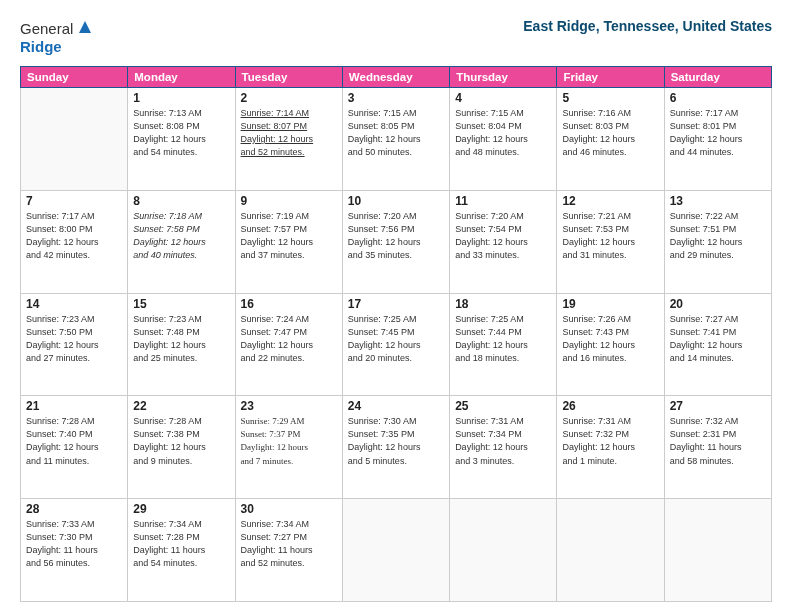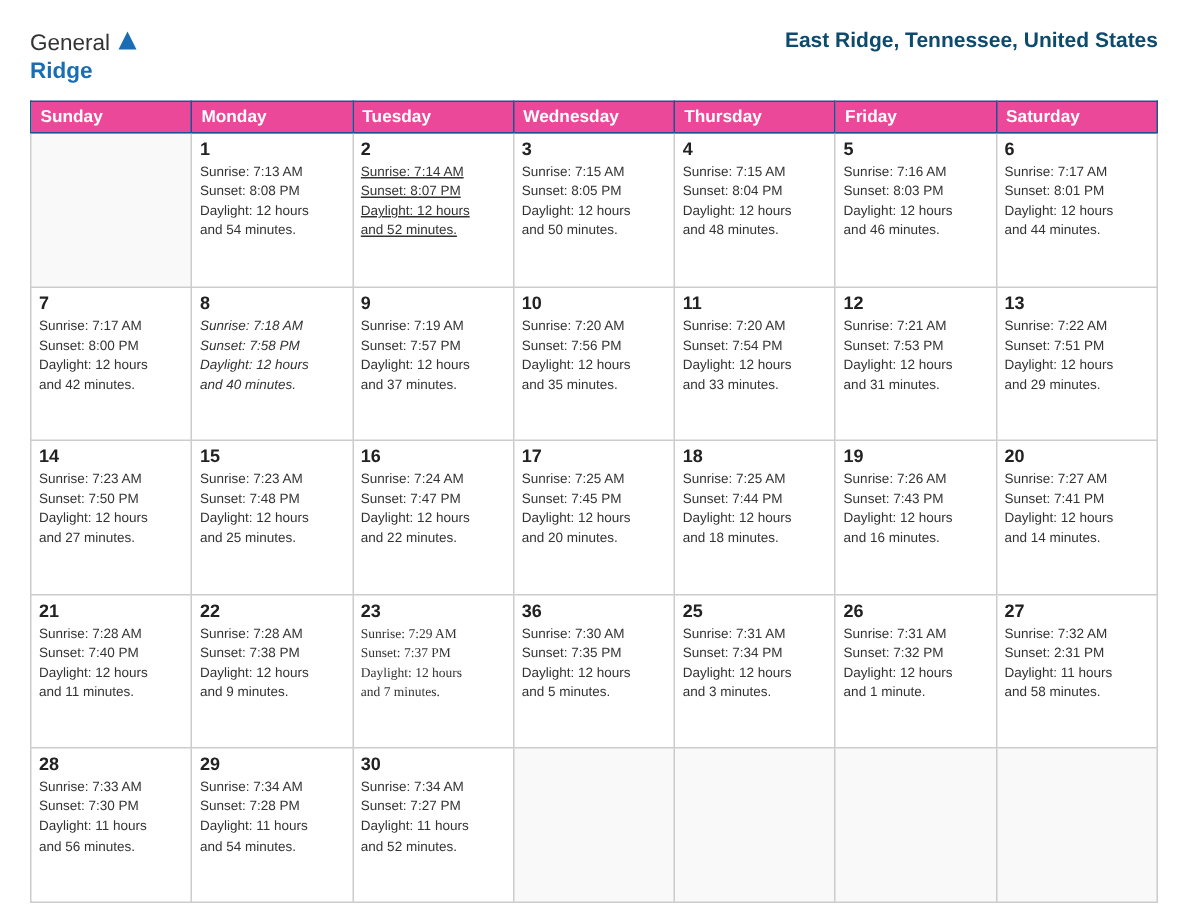--- a/index.html
+++ b/index.html
@@ -285,21 +285,21 @@
 and 9 minutes.</div>
           </td>
           <td>
             <span class="day-num">23</span>
             <div class="day-info" style="white-space: pre-line; font-family: Liberation Serif, serif;">Sunrise: 7:29 AM
 Sunset: 7:37 PM
 Daylight: 12 hours
 and 7 minutes.</div>
           </td>
           <td>
-            <span class="day-num">36</span>
+            <span class="day-num">24</span>
             <div class="day-info" style="white-space: pre-line;">Sunrise: 7:30 AM
 Sunset: 7:35 PM
 Daylight: 12 hours
 and 5 minutes.</div>
           </td>
           <td>
             <span class="day-num">25</span>
             <div class="day-info" style="white-space: pre-line;">Sunrise: 7:31 AM
 Sunset: 7:34 PM
 Daylight: 12 hours

